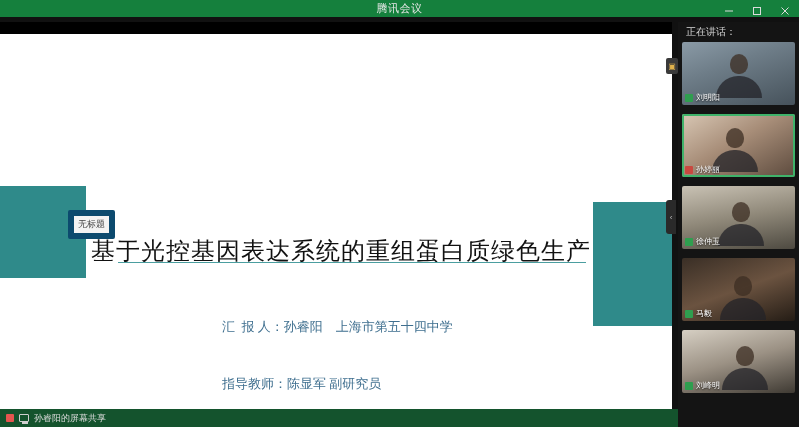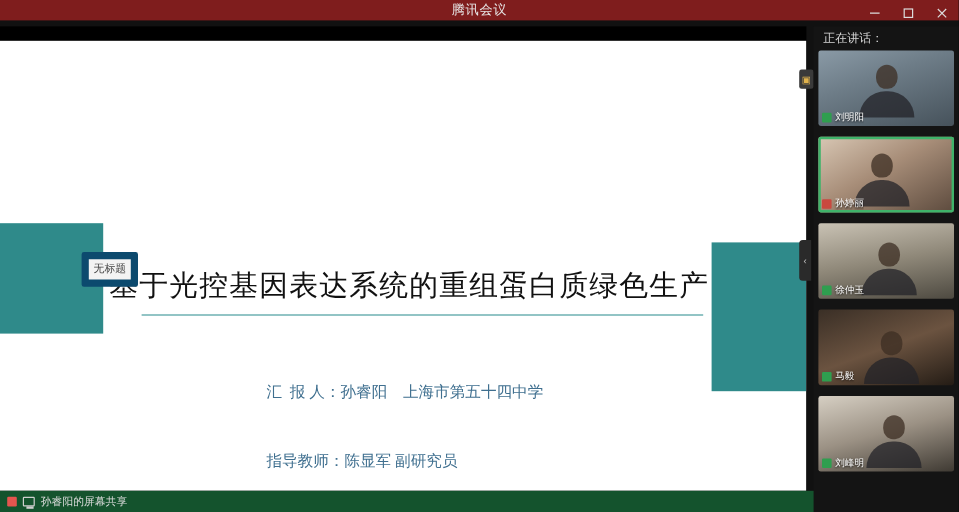--- a/index.html
+++ b/index.html
@@ -7,21 +7,21 @@
     width: 799px; height: 427px;
     background: #000;
     font-family: "Liberation Sans", sans-serif;
     overflow: hidden;
   }
   #app { position: relative; width: 799px; height: 427px; background: #111; }
 
   
   .titlebar {
     position: absolute; left: 0; top: 0; width: 799px; height: 17px;
-    background: #7f1d1d;
+    background: #15803d;
     display: flex; align-items: center; justify-content: center;
   }
   .titlebar .title {
     color: #e8e8e8; font-size: 11px; letter-spacing: .5px;
   }
   .win-controls {
     position: absolute; right: 0; top: 0; height: 22px;
     display: flex; align-items: stretch;
   }
   .win-btn {
@@ -47,21 +47,21 @@
   .teal-left {
     position: absolute; left: 0; top: 152px; width: 86px; height: 92px;
     background: #2f8a8a;
   }
   .teal-right {
     position: absolute; left: 593px; top: 168px; width: 79px; height: 124px;
     background: #2f8a8a;
   }
   
   .slide-title {
-    position: absolute; left: 86px; top: 188px; width: 510px;
+    position: absolute; left: 86px; top: 201px; width: 510px;
     text-align: center;
     font-size: 24px; color: #111; letter-spacing: 1px;
     white-space: nowrap;
     font-family: "Liberation Serif", serif;
   }
   .title-rule {
     position: absolute; left: 118px; top: 228px; width: 468px; height: 1px;
     background: #4b9ea0;
   }
   

